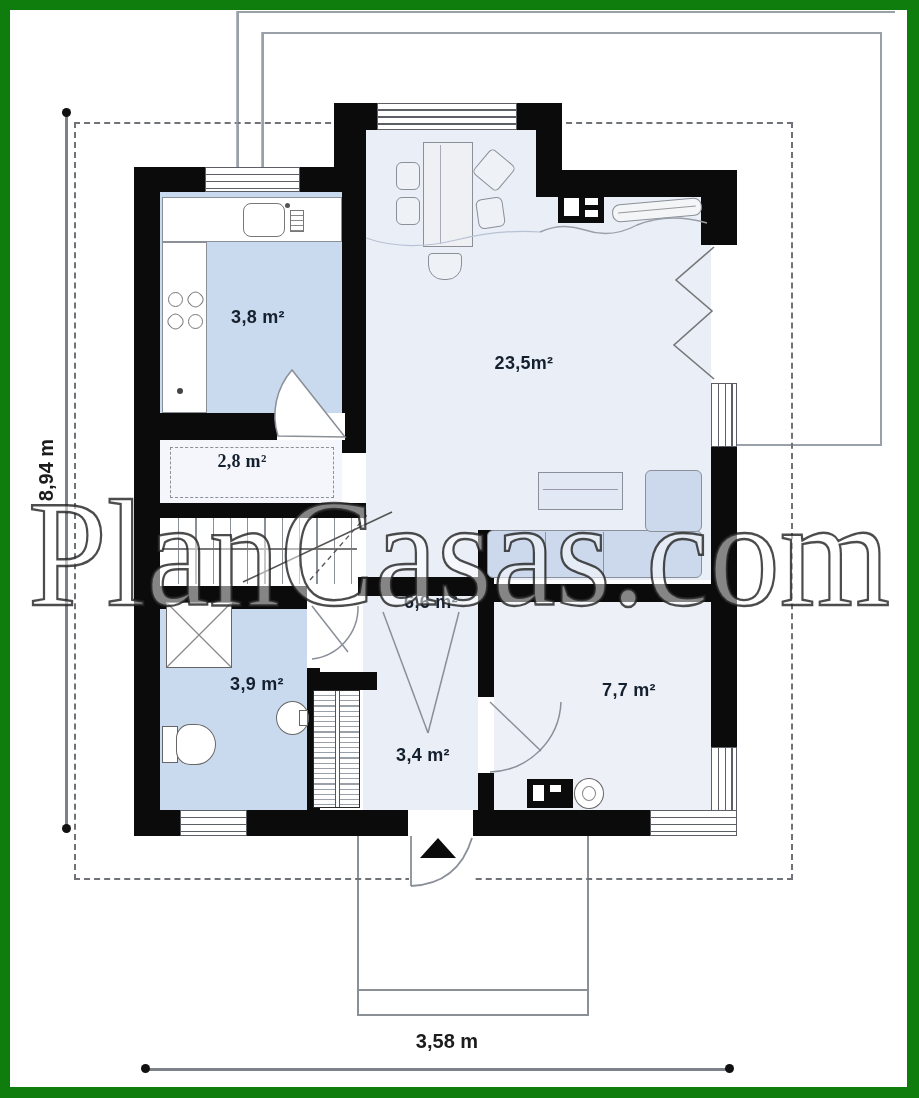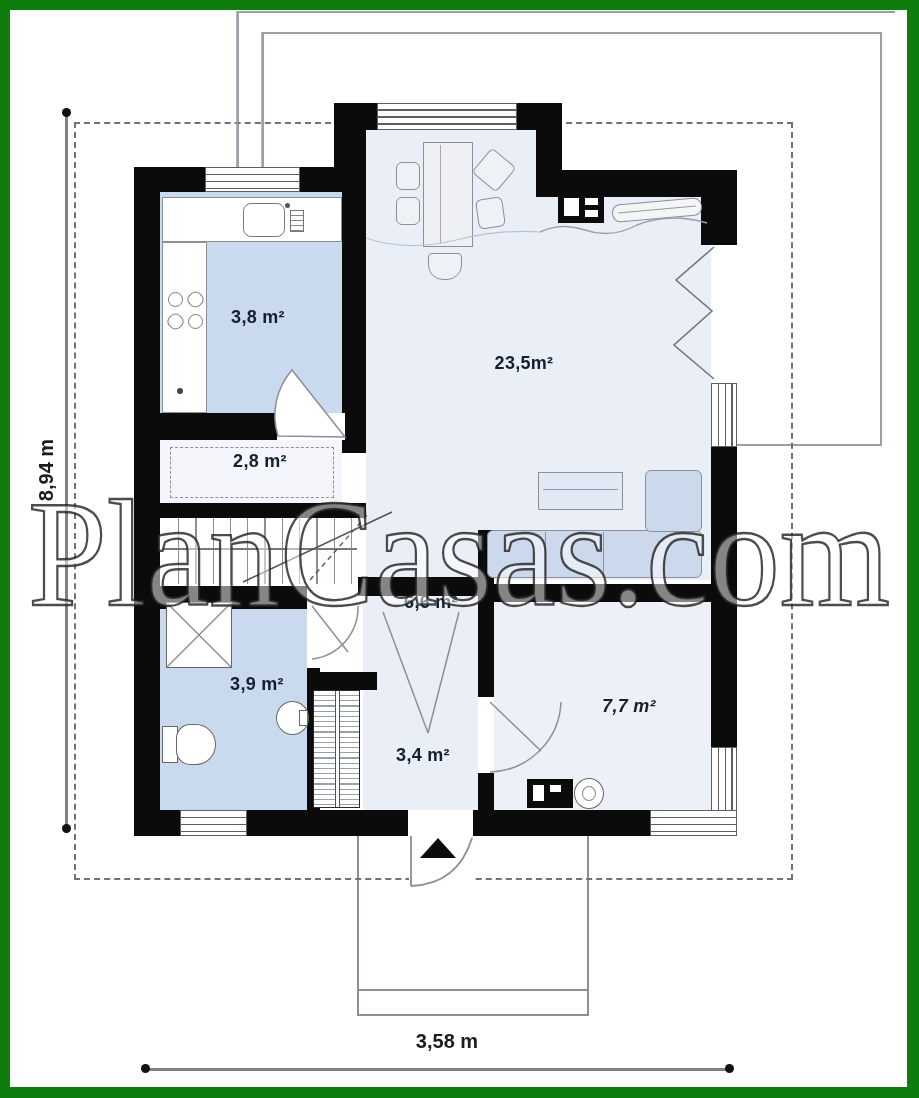--- a/index.html
+++ b/index.html
@@ -174,24 +174,24 @@
     <polygon points="438,838 420,858 456,858" fill="#0b0b0b"></polygon>
 
     <polyline points="714,247 676,280 712,311 674,345 714,379" fill="none" stroke="#777" stroke-width="1.6"></polyline>
 
     <path d="M540,232 q22,-10 45,-2 q26,9 52,-5 q32,-13 70,-2" fill="none" stroke="#9aa0a8" stroke-width="1.4"></path>
     <path d="M366,238 q40,14 90,2 q45,-11 84,-8" fill="none" stroke="#b9c2d4" stroke-width="1.2"></path>
   </svg>
 
   <div class="label" style="left:258px;top:317px;">3,8 m²</div>
   <div class="label" style="left:524px;top:363px;">23,5m²</div>
-  <div class="label" style="left:260px;top:461px;">2,8 m²</div>
+  <div class="label" style="left:242px;top:461px;font-family:Liberation Serif, serif;">2,8 m²</div>
   <div class="label" style="left:431px;top:602px;">6,6 m²</div>
   <div class="label" style="left:257px;top:684px;">3,9 m²</div>
   <div class="label" style="left:423px;top:755px;">3,4 m²</div>
-  <div class="label" style="left:629px;top:706px;font-style:italic;">7,7 m²</div>
+  <div class="label" style="left:629px;top:690px;">7,7 m²</div>
 
   <svg class="wm" width="919" height="1098" viewBox="0 0 919 1098">
     <text id="wm-text" x="28" y="605" font-family="Liberation Serif, serif" font-size="152" textLength="862" lengthAdjust="spacingAndGlyphs" fill="#ffffff" fill-opacity="0.5" stroke="#1f1f1f" stroke-opacity="0.8" stroke-width="2.4">PlanCasas.com</text>
   </svg>
 
   <div class="frame" style="border-color:#0e7d0e;border-width:10px 12px 11px 10px;"></div>
 </div>
 
 </body></html>

